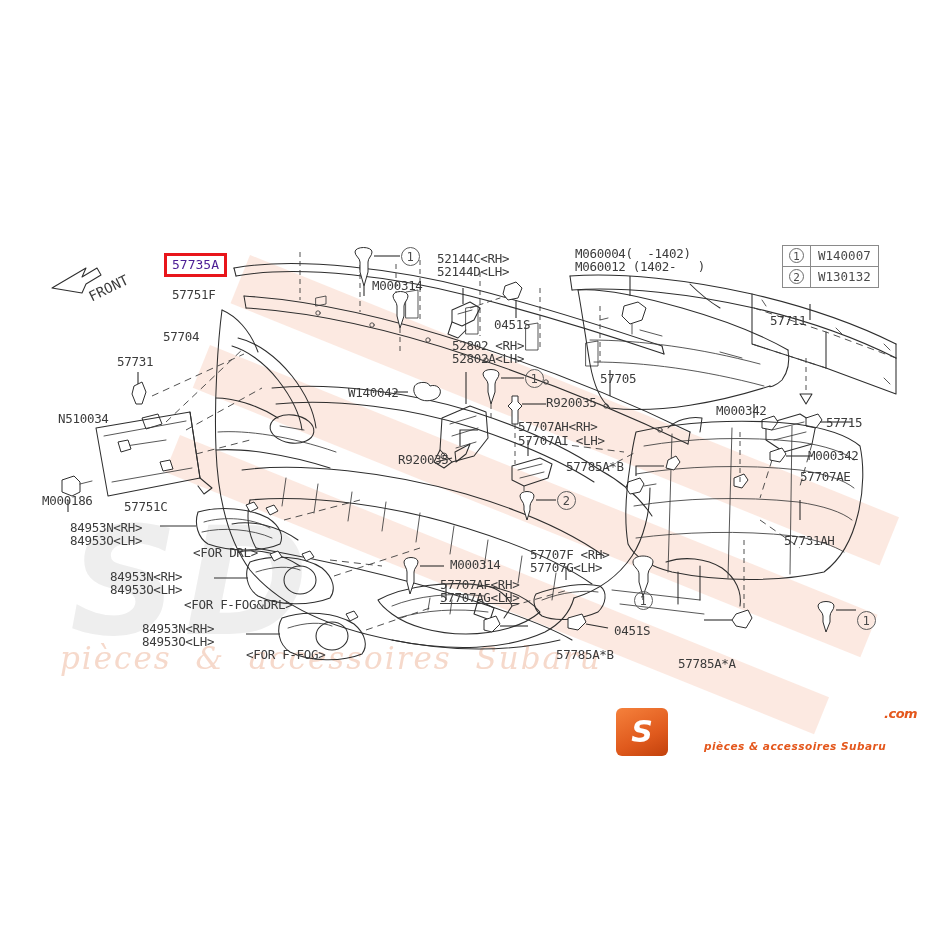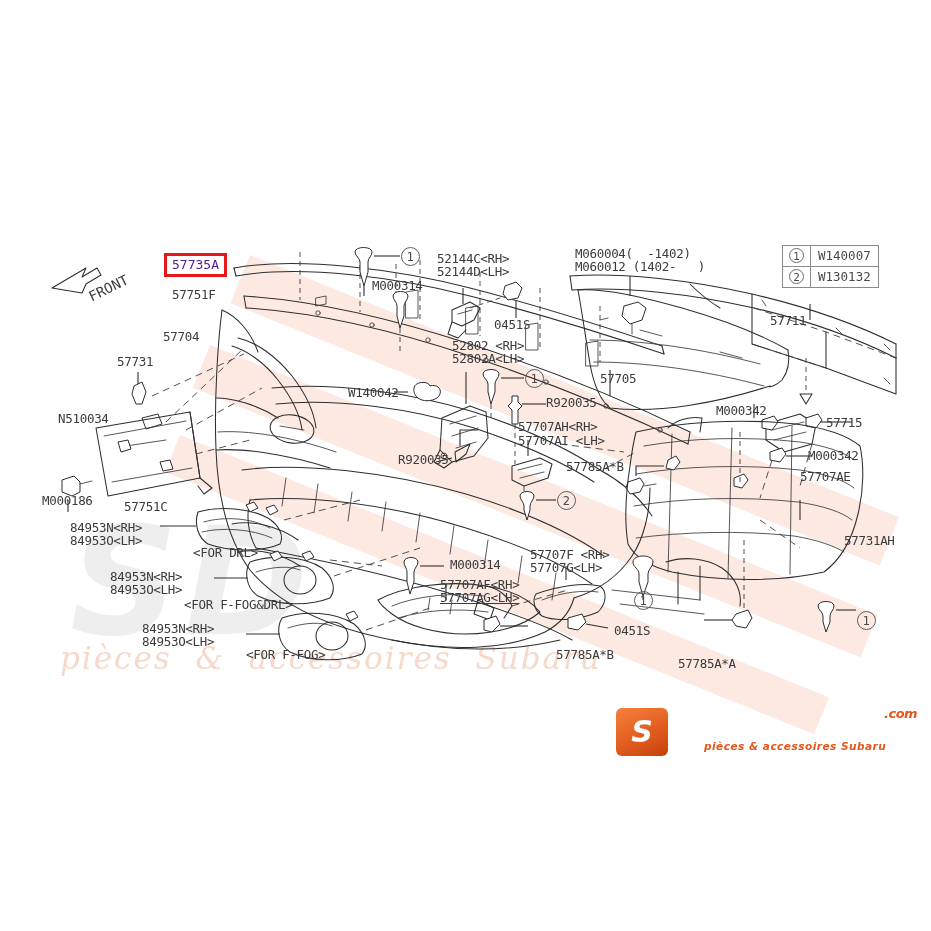--- a/index.html
+++ b/index.html
@@ -612,21 +612,21 @@
   <div class="lbl" style="left:678px; top:657px;">57785A*A</div>
 
   <div class="lbl" style="left:575px; top:247px;">M060004(  -1402)</div>
   <div class="lbl" style="left:575px; top:260px;">M060012 (1402-   )</div>
   <div class="lbl" style="left:600px; top:372px;">57705</div>
   <div class="lbl" style="left:770px; top:314px;">57711</div>
   <div class="lbl" style="left:716px; top:404px;">M000342</div>
   <div class="lbl" style="left:826px; top:416px;">57715</div>
   <div class="lbl" style="left:808px; top:449px;">M000342</div>
   <div class="lbl" style="left:800px; top:470px;">57707AE</div>
-  <div class="lbl" style="left:844px; top:534px;">57731AH</div>
+  <div class="lbl" style="left:784px; top:534px;">57731AH</div>
 
   <div id="logo">
     <div id="logo-mark">
       <div class="s-glyph">S</div>
     </div>
     <div id="logo-dotcom">.com</div>
     <div id="logo-sub">pièces &amp; accessoires Subaru</div>
   </div>
 
 </div>

